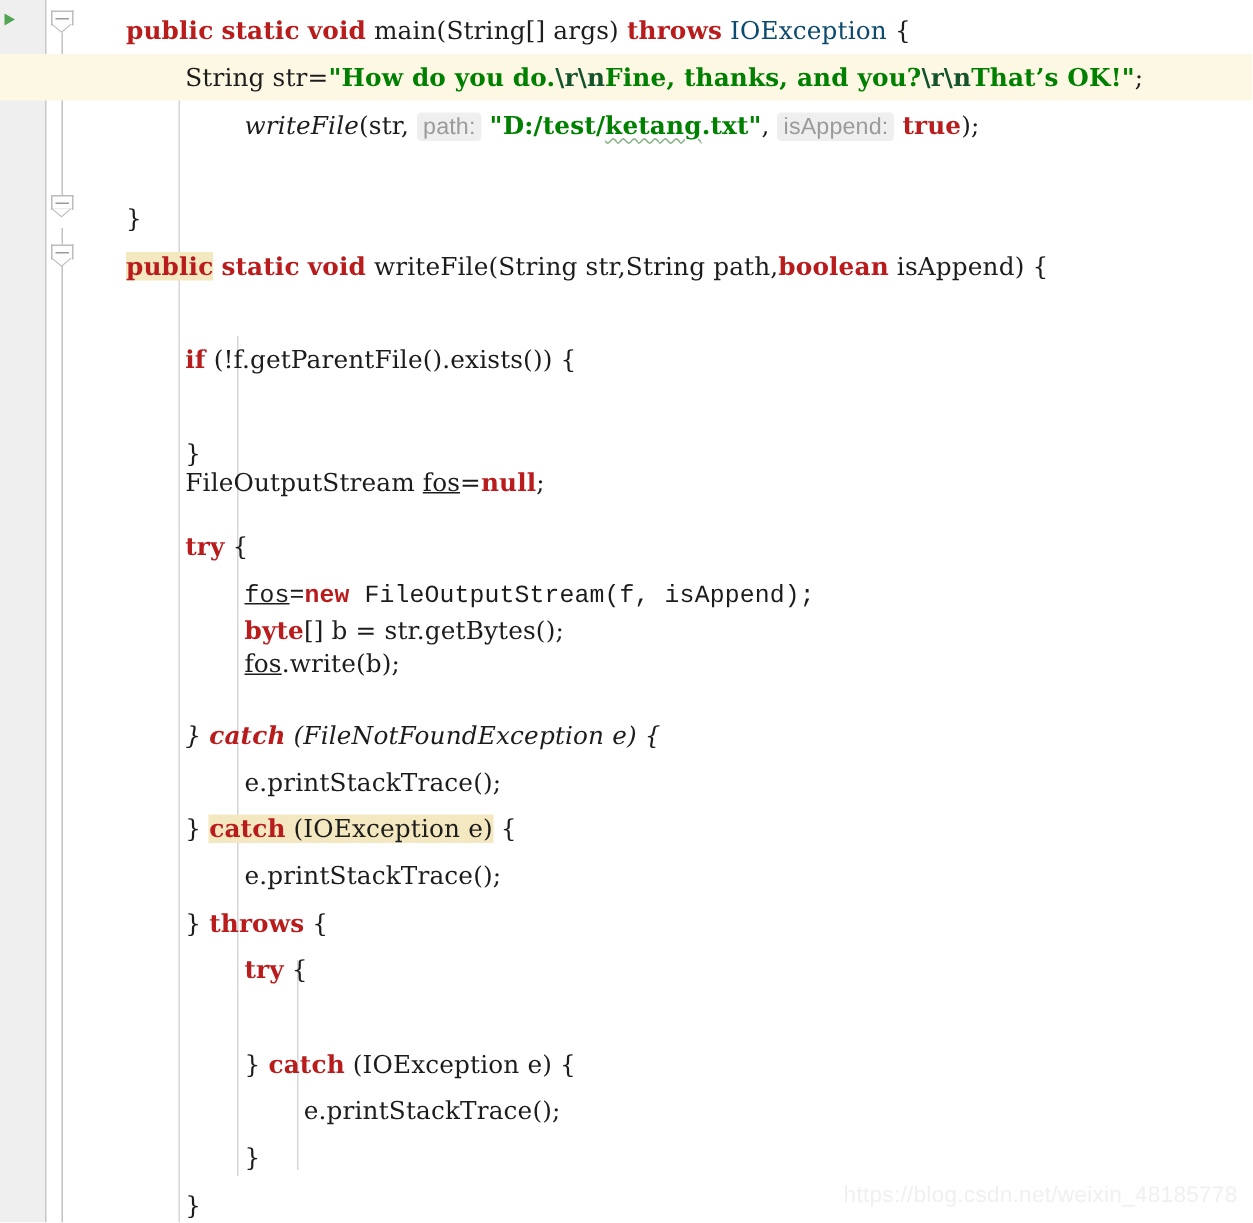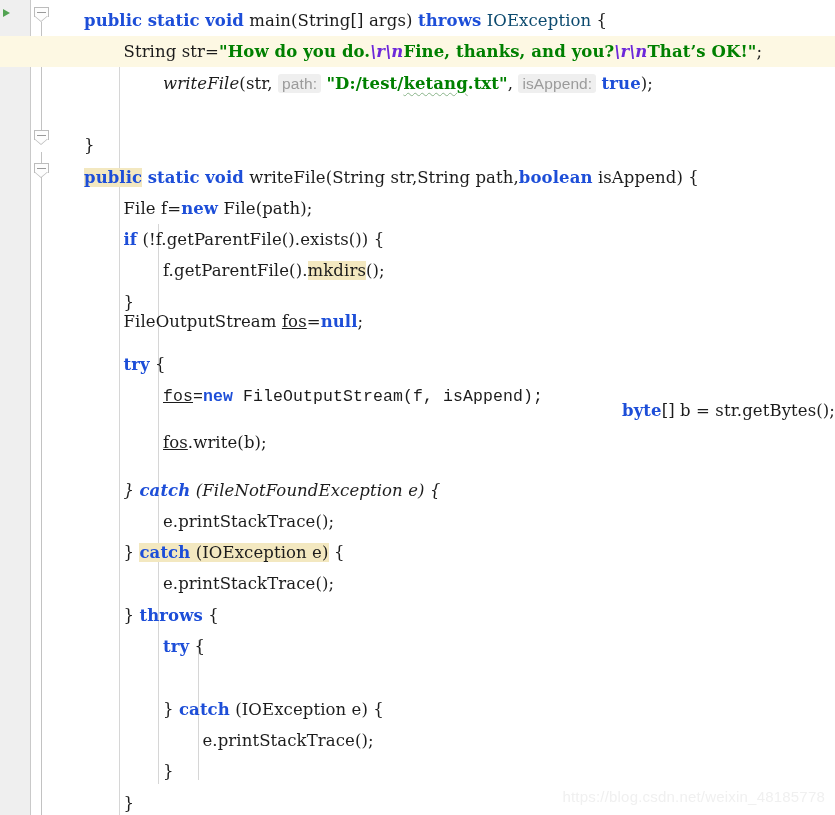--- a/index.html
+++ b/index.html
@@ -126,24 +126,24 @@
     letter-spacing: 0.1px;
   }
   .line .pad { color: transparent; }
 
   
   .line.linehl {
     background: #fdf8e3;
   }
 
   
-  .kw      { color: #1d4ed8; font-weight: bold; }   
+  .kw      { color: #b91c1c; font-weight: bold; }   
   .plain   { color: #1c1c1c; }
   .str     { color: #008000; font-weight: bold; }   
-  .esc     { color: #6d28d9; font-weight: bold; font-style: italic; }
+  .esc     { color: #14532d; font-weight: bold; }
   .gray    { color: #0c4a6e; }                      
   .ital    { color: #1c1c1c; font-style: italic; }  
   .fieldu  { color: #1c1c1c; text-decoration: underline; }
 
   
   .occ { background: #f3e8c0; }
 
   
   .hint {
     background: #efefef;
@@ -210,28 +210,26 @@
   <div id="code">
       <div class="indent-guide" style="left: 65.5px; top: 36px; height: 779px;"></div>
       <div class="indent-guide" style="left: 105px; top: 224px; height: 560px;"></div>
       <div class="indent-guide" style="left: 144.5px; top: 640px; height: 140px;"></div>
       <div class="line" style="top: 5px;"><span class="pad" style="display: inline-block; width: 31px;"></span><span class="kw">public</span><span class="plain"> </span><span class="kw">static</span><span class="plain"> </span><span class="kw">void</span><span class="plain"> main(String[] args) </span><span class="kw">throws</span><span class="plain"> </span><span class="gray">IOException</span><span class="plain"> {</span></div>
       <div class="line linehl" style="top: 36.3px; left: -53px; width: 835px; padding-left: 53px; box-sizing: border-box;"><span class="pad" style="display: inline-block; width: 70.5px;"></span><span class="plain">String str=</span><span class="str">"How do you do.</span><span class="esc">\r\n</span><span class="str">Fine, thanks, and you?</span><span class="esc">\r\n</span><span class="str">That’s OK!"</span><span class="plain">;</span></div>
       <div class="line" style="top: 67.6px;"><span class="pad" style="display: inline-block; width: 110px;"></span><span class="ital">writeFile</span><span class="plain">(str, </span><span class="hint">path:</span><span class="plain"> </span><span class="str">"D:/test/</span><span class="str wavy">ketang</span><span class="str">.txt"</span><span class="plain">, </span><span class="hint">isAppend:</span><span class="plain"> </span><span class="kw">true</span><span class="plain">);</span></div>
       <div class="line" style="top: 98.9px;"><span class="pad" style="display: inline-block; width: 31px;"></span></div>
       <div class="line" style="top: 130.2px;"><span class="pad" style="display: inline-block; width: 31px;"></span><span class="plain">}</span></div>
       <div class="line" style="top: 161.5px;"><span class="pad" style="display: inline-block; width: 31px;"></span><span class="kw occ">public</span><span class="plain"> </span><span class="kw">static</span><span class="plain"> </span><span class="kw">void</span><span class="plain"> writeFile(String str,String path,</span><span class="kw">boolean</span><span class="plain"> isAppend) {</span></div>
-      <div class="line" style="top: 192.8px;"><span class="pad" style="display: inline-block; width: 70.5px;"></span><span class="plain">File f=</span><span class="kw">new</span><span class="plain"> File(path);</span></div>
       <div class="line" style="top: 224.1px;"><span class="pad" style="display: inline-block; width: 70.5px;"></span><span class="kw">if</span><span class="plain"> (!f.getParentFile().exists()) {</span></div>
-      <div class="line" style="top: 255.4px;"><span class="pad" style="display: inline-block; width: 110px;"></span><span class="plain">f.getParentFile().</span><span class="plain occ">mkdirs</span><span class="plain">();</span></div>
       <div class="line" style="top: 286.7px;"><span class="pad" style="display: inline-block; width: 70.5px;"></span><span class="plain">}</span></div>
       <div class="line" style="top: 306px;"><span class="pad" style="display: inline-block; width: 70.5px;"></span><span class="plain">FileOutputStream </span><span class="fieldu">fos</span><span class="plain">=</span><span class="kw">null</span><span class="plain">;</span></div>
       <div class="line" style="top: 349.3px;"><span class="pad" style="display: inline-block; width: 70.5px;"></span><span class="kw">try</span><span class="plain"> {</span></div>
       <div class="line" style="top: 380.6px; font-family: Liberation Mono, monospace;"><span class="pad" style="display: inline-block; width: 110px;"></span><span class="fieldu">fos</span><span class="plain">=</span><span class="kw">new</span><span class="plain"> FileOutputStream(f, isAppend);</span></div>
-      <div class="line" style="top: 395px; text-align: right;"><span class="pad" style="display: inline-block; width: 110px;"></span><span class="kw">byte</span><span class="plain">[] b = str.getBytes();</span></div>
+      <div class="line" style="top: 405px;"><span class="pad" style="display: inline-block; width: 110px;"></span><span class="kw">byte</span><span class="plain">[] b = str.getBytes();</span></div>
       <div class="line" style="top: 427px;"><span class="pad" style="display: inline-block; width: 110px;"></span><span class="fieldu">fos</span><span class="plain">.write(b);</span></div>
       <div class="line" style="top: 474.5px; font-style: italic;"><span class="pad" style="display: inline-block; width: 70.5px;"></span><span class="plain">} </span><span class="kw">catch</span><span class="plain"> (FileNotFoundException e) {</span></div>
       <div class="line" style="top: 505.8px;"><span class="pad" style="display: inline-block; width: 110px;"></span><span class="plain">e.printStackTrace();</span></div>
       <div class="line" style="top: 537.1px;"><span class="pad" style="display: inline-block; width: 70.5px;"></span><span class="plain">} </span><span class="kw occ">catch</span><span class="plain occ"> (IOException e)</span><span class="plain"> {</span></div>
       <div class="line" style="top: 568.4px;"><span class="pad" style="display: inline-block; width: 110px;"></span><span class="plain">e.printStackTrace();</span></div>
       <div class="line" style="top: 599.7px;"><span class="pad" style="display: inline-block; width: 70.5px;"></span><span class="plain">} </span><span class="kw">throws</span><span class="plain"> {</span></div>
       <div class="line" style="top: 631px;"><span class="pad" style="display: inline-block; width: 110px;"></span><span class="kw">try</span><span class="plain"> {</span></div>
       <div class="line" style="top: 693.6px;"><span class="pad" style="display: inline-block; width: 110px;"></span><span class="plain">} </span><span class="kw">catch</span><span class="plain"> (IOException e) {</span></div>
       <div class="line" style="top: 724.9px;"><span class="pad" style="display: inline-block; width: 149.5px;"></span><span class="plain">e.printStackTrace();</span></div>
       <div class="line" style="top: 756.2px;"><span class="pad" style="display: inline-block; width: 110px;"></span><span class="plain">}</span></div>

